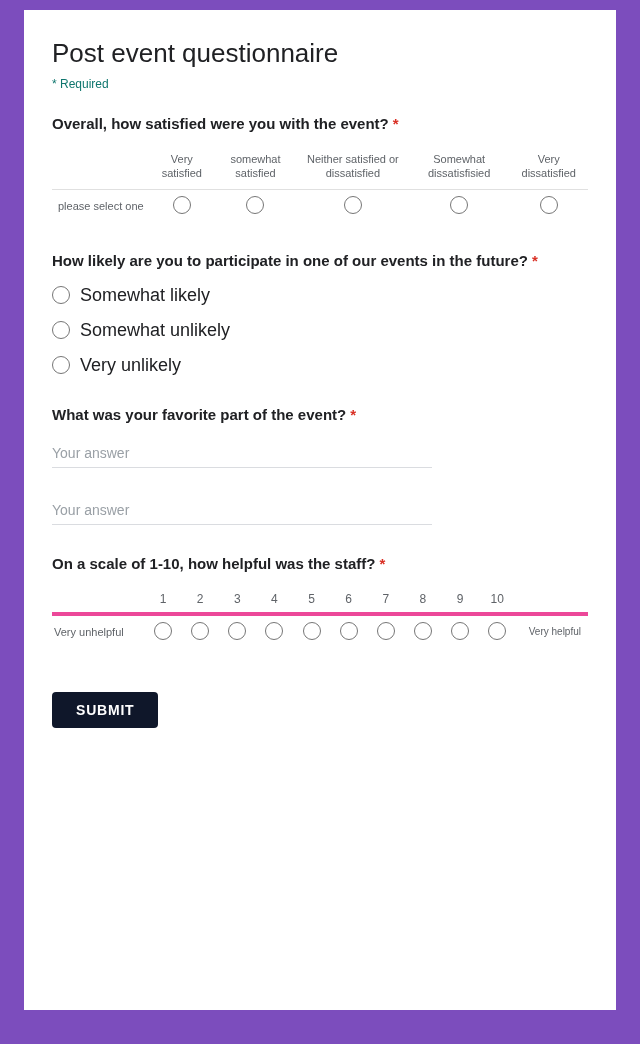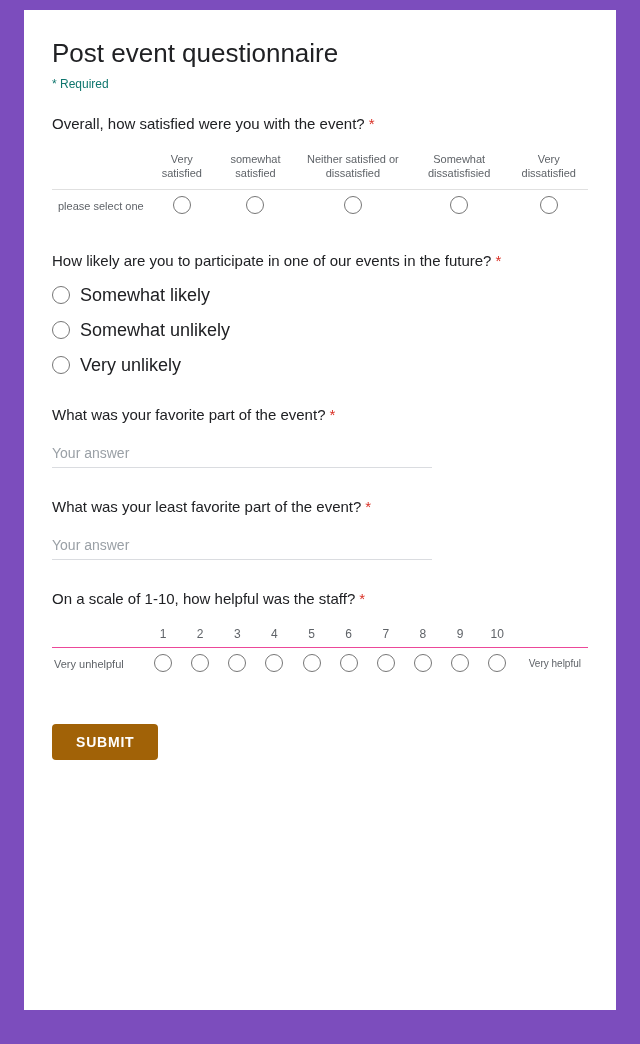--- a/index.html
+++ b/index.html
@@ -29,21 +29,21 @@
     .required-note {
       color: #0f766e;
       font-size: 12px;
       margin-bottom: 22px;
     }
     .question-block {
       margin-bottom: 28px;
     }
     .question-label {
       font-size: 15px;
-      font-weight: 400;
+      font-weight: 700;
       color: #202124;
       margin-bottom: 14px;
       line-height: 1.4;
     }
     .required-star {
       color: #d93025;
       margin-left: 4px;
     }
     
     .satisfaction-grid {
@@ -130,40 +130,40 @@
       font-size: 12px;
       font-weight: 400;
       color: #5f6368;
       text-align: center;
       padding: 4px 2px 6px 2px;
       min-width: 32px;
     }
     .scale-grid td {
       text-align: center;
       padding: 6px 2px;
-      border-top: 1px solid #ec4899;
+      border-top: 4px solid #ec4899;
       font-size: 11px;
     }
     .scale-grid td.scale-label {
       font-size: 11px;
       color: #5f6368;
       text-align: left;
       padding-right: 8px;
       white-space: nowrap;
     }
     .scale-grid td.scale-label-right {
       font-size: 10px;
       color: #5f6368;
       text-align: center;
       padding-left: 8px;
       white-space: nowrap;
     }
     
     .submit-btn {
-      background: #a16207;
+      background: #0f172a;
       color: #fff;
       border: none;
       border-radius: 4px;
       padding: 10px 24px;
       font-size: 14px;
       font-weight: 600;
       letter-spacing: 0.8px;
       cursor: pointer;
       text-transform: uppercase;
       margin-top: 16px;
@@ -230,23 +230,20 @@
     <div class="question-label">
       <span>What was your favorite part of the event?</span><span class="required-star">*</span>
     </div>
     <div class="text-input-wrap">
       <input type="text" class="text-input" name="q3" placeholder="Your answer" style="">
     </div>
   </div>
 
   
   <div class="question-block">
-    <div class="question-label">
-      <span>What was your least favorite part of the event?</span><span class="required-star">*</span>
-    </div>
     <div class="text-input-wrap">
       <input type="text" class="text-input" name="q4" placeholder="Your answer" style="">
     </div>
   </div>
 
   
   <div class="question-block">
     <div class="question-label">
       <span>On a scale of 1-10, how helpful was the staff?</span><span class="required-star">*</span>
     </div>

